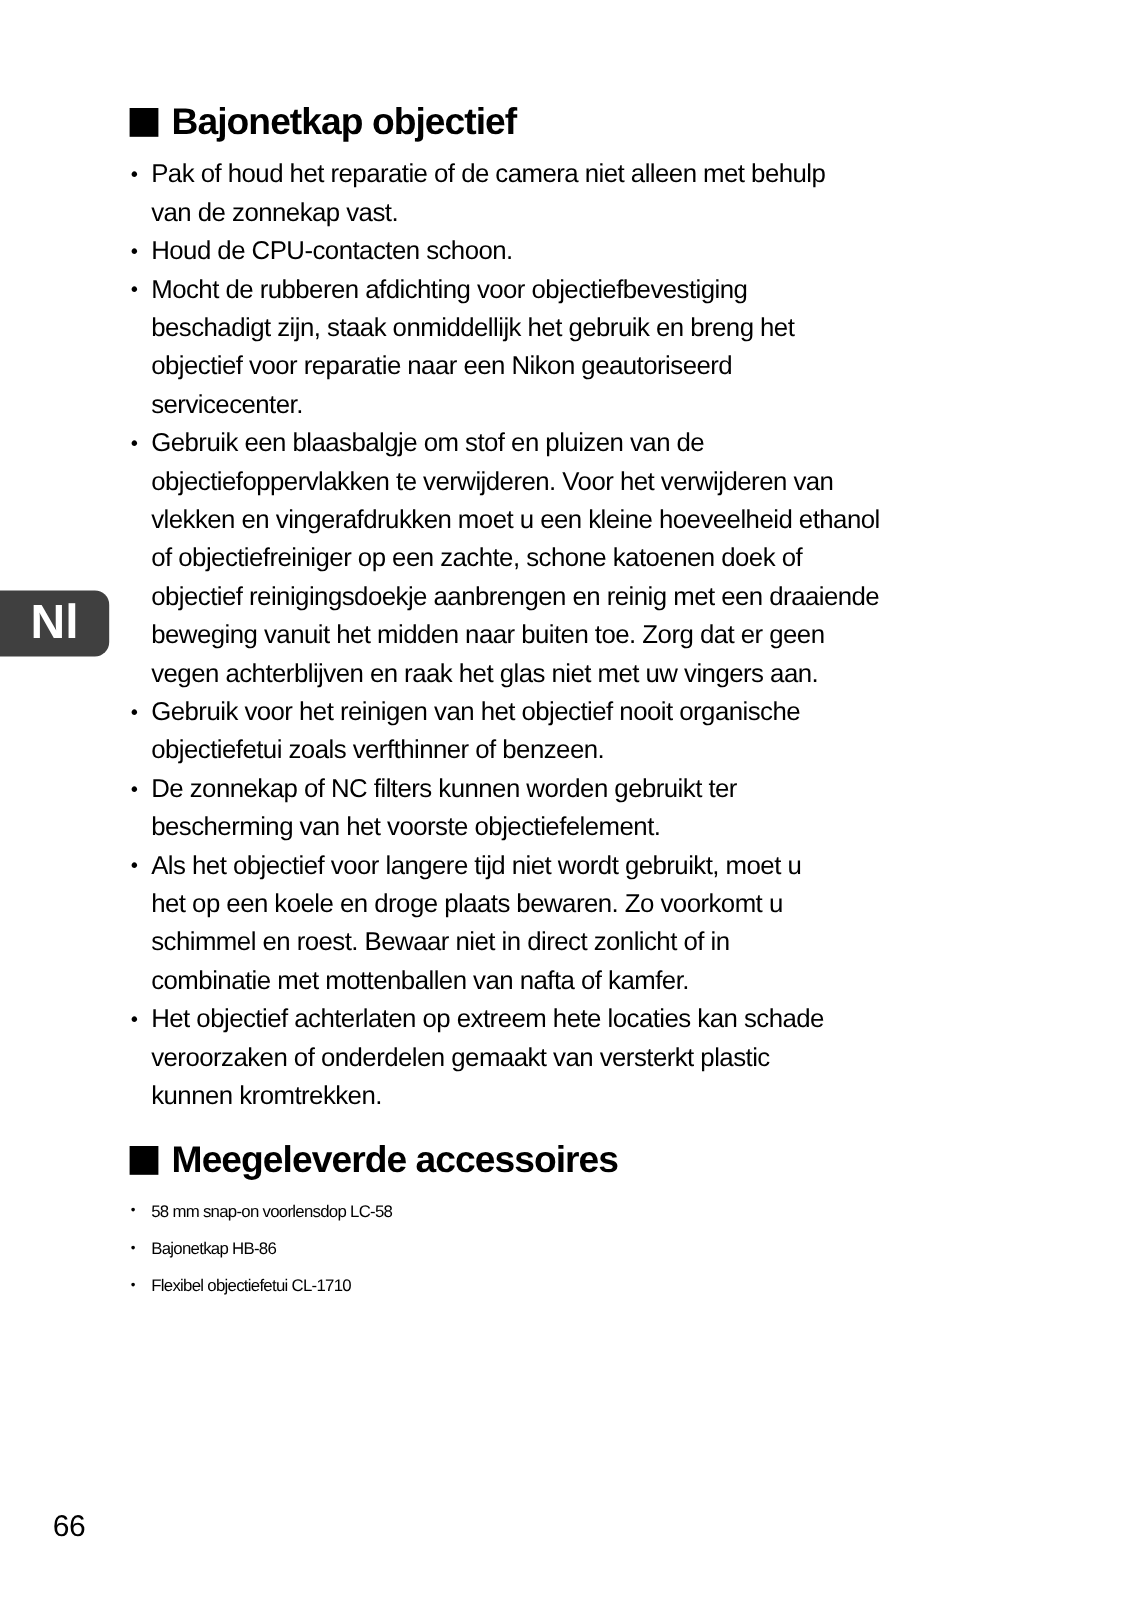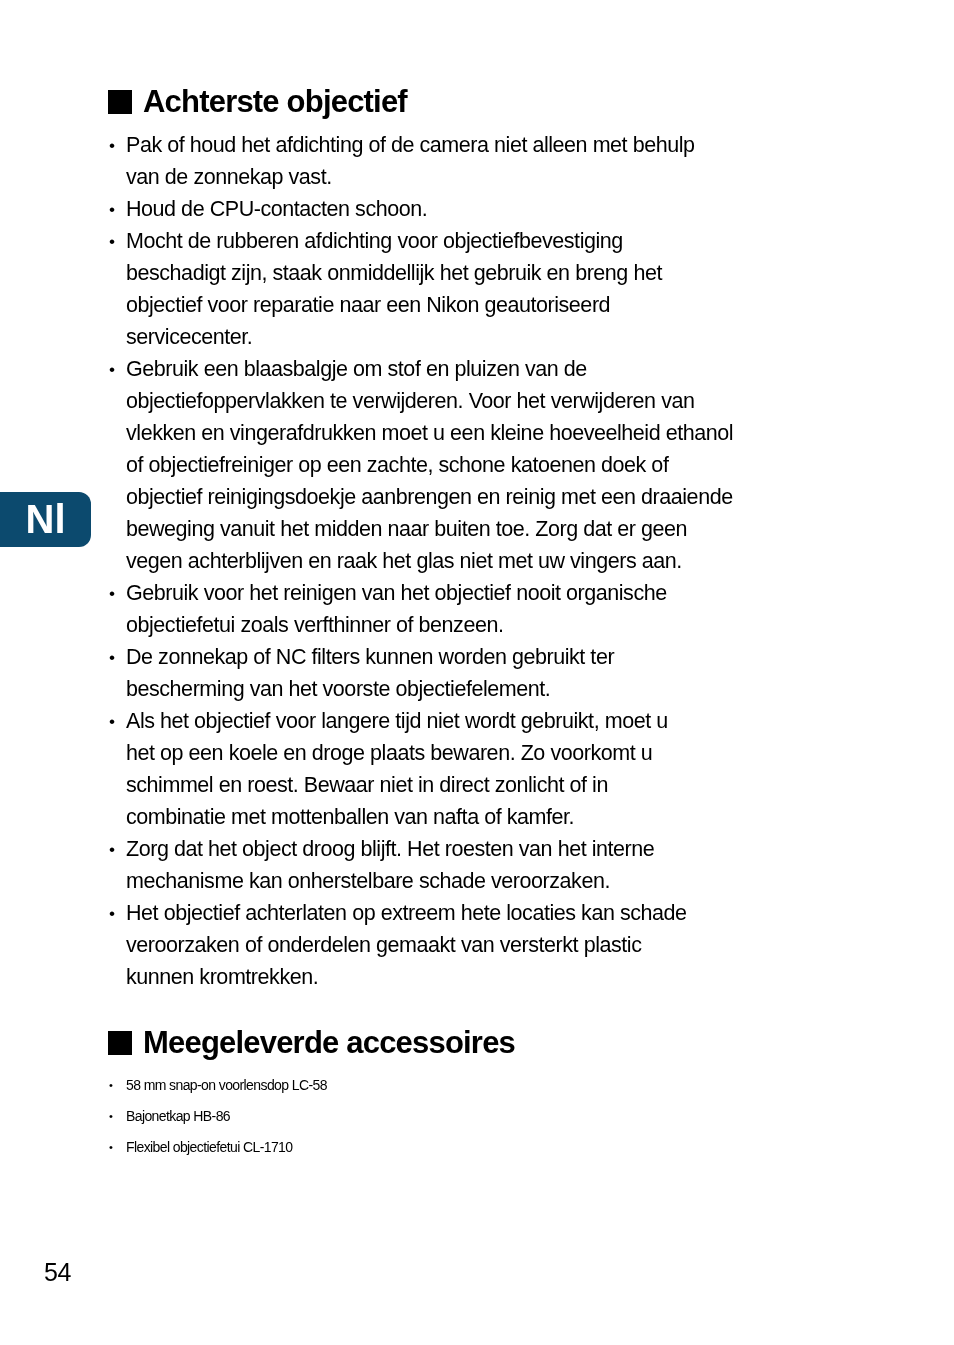--- a/index.html
+++ b/index.html
@@ -15,21 +15,21 @@
     overflow: hidden;
     font-family: "Liberation Sans", "DejaVu Sans", sans-serif;
     color: #000000;
   }
   .lang-tab {
     position: absolute;
     left: 0;
     top: 492px;
     width: 91px;
     height: 55px;
-    background: #0c4a6e;
+    background: #404040;
     border-radius: 0 12px 12px 0;
     display: flex;
     align-items: center;
     justify-content: center;
     color: #ffffff;
     font-size: 40px;
     font-weight: bold;
     letter-spacing: 0px;
   }
   .content {
@@ -71,21 +71,21 @@
     left: 1px;
     top: 0;
     font-size: 0.8em;
   }
   .body-list li {
     font-size: 21.5px;
     line-height: 32px;
     letter-spacing: -0.45px;
   }
   .section-accessories {
-    margin-top: 32px;
+    margin-top: 20px;
   }
   .accessories-list li {
     font-size: 14px;
     line-height: 31px;
     letter-spacing: -0.6px;
   }
   .accessories-list li::before {
     font-size: 0.7em;
     top: 1px;
   }
@@ -104,24 +104,24 @@
 
   <div class="lang-tab">
     <span>Nl</span>
   </div>
 
   <main class="content">
 
     <section>
       <h1 class="section-title">
         <span class="section-marker"></span>
-        <span>Achterste objectief</span>
+        <span>Bajonetkap objectief</span>
       </h1>
       <ul class="bullet-list body-list">
-          <li>Pak of houd het afdichting of de camera niet alleen met behulp
+          <li>Pak of houd het reparatie of de camera niet alleen met behulp
 van de zonnekap vast.</li>
           <li>Houd de CPU-contacten schoon.</li>
           <li>Mocht de rubberen afdichting voor objectiefbevestiging
 beschadigt zijn, staak onmiddellijk het gebruik en breng het
 objectief voor reparatie naar een Nikon geautoriseerd
 servicecenter.</li>
           <li>Gebruik een blaasbalgje om stof en pluizen van de
 objectiefoppervlakken te verwijderen. Voor het verwijderen van
 vlekken en vingerafdrukken moet u een kleine hoeveelheid ethanol
 of objectiefreiniger op een zachte, schone katoenen doek of
@@ -129,37 +129,35 @@
 beweging vanuit het midden naar buiten toe. Zorg dat er geen
 vegen achterblijven en raak het glas niet met uw vingers aan.</li>
           <li>Gebruik voor het reinigen van het objectief nooit organische
 objectiefetui zoals verfthinner of benzeen.</li>
           <li>De zonnekap of NC filters kunnen worden gebruikt ter
 bescherming van het voorste objectiefelement.</li>
           <li>Als het objectief voor langere tijd niet wordt gebruikt, moet u
 het op een koele en droge plaats bewaren. Zo voorkomt u
 schimmel en roest. Bewaar niet in direct zonlicht of in
 combinatie met mottenballen van nafta of kamfer.</li>
-          <li>Zorg dat het object droog blijft. Het roesten van het interne
-mechanisme kan onherstelbare schade veroorzaken.</li>
           <li>Het objectief achterlaten op extreem hete locaties kan schade
 veroorzaken of onderdelen gemaakt van versterkt plastic
 kunnen kromtrekken.</li>
         </ul>
     </section>
 
     <section class="section-accessories">
       <h1 class="section-title">
         <span class="section-marker"></span>
         <span>Meegeleverde accessoires</span>
       </h1>
       <ul class="bullet-list accessories-list">
           <li>58 mm snap-on voorlensdop LC-58</li>
           <li>Bajonetkap HB-86</li>
           <li>Flexibel objectiefetui CL-1710</li>
         </ul>
     </section>
 
   </main>
 
-  <div class="page-number">54</div>
+  <div class="page-number">66</div>
 
 </div>
 
 </body></html>

